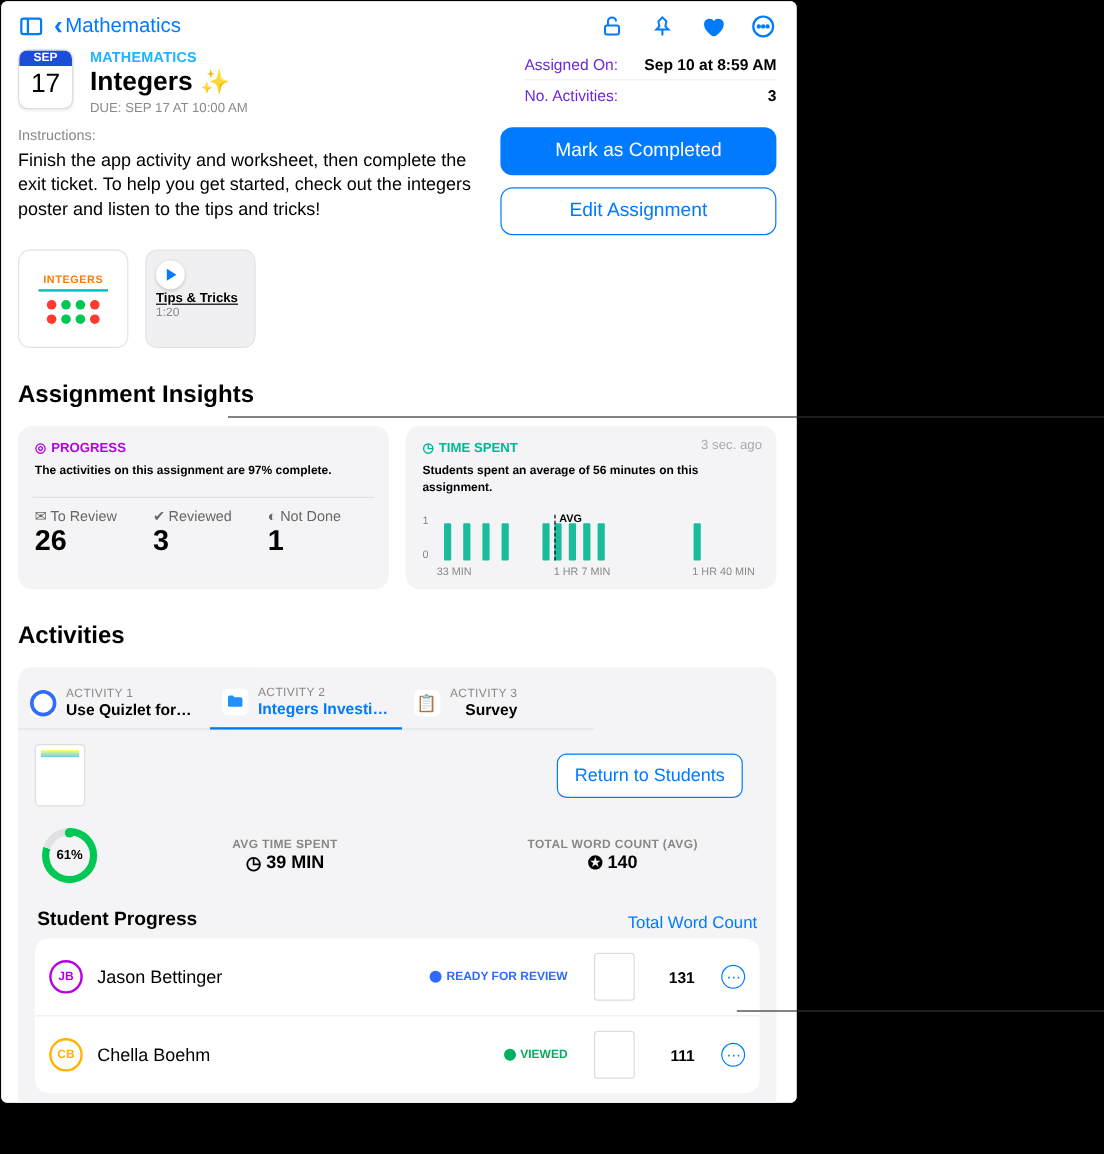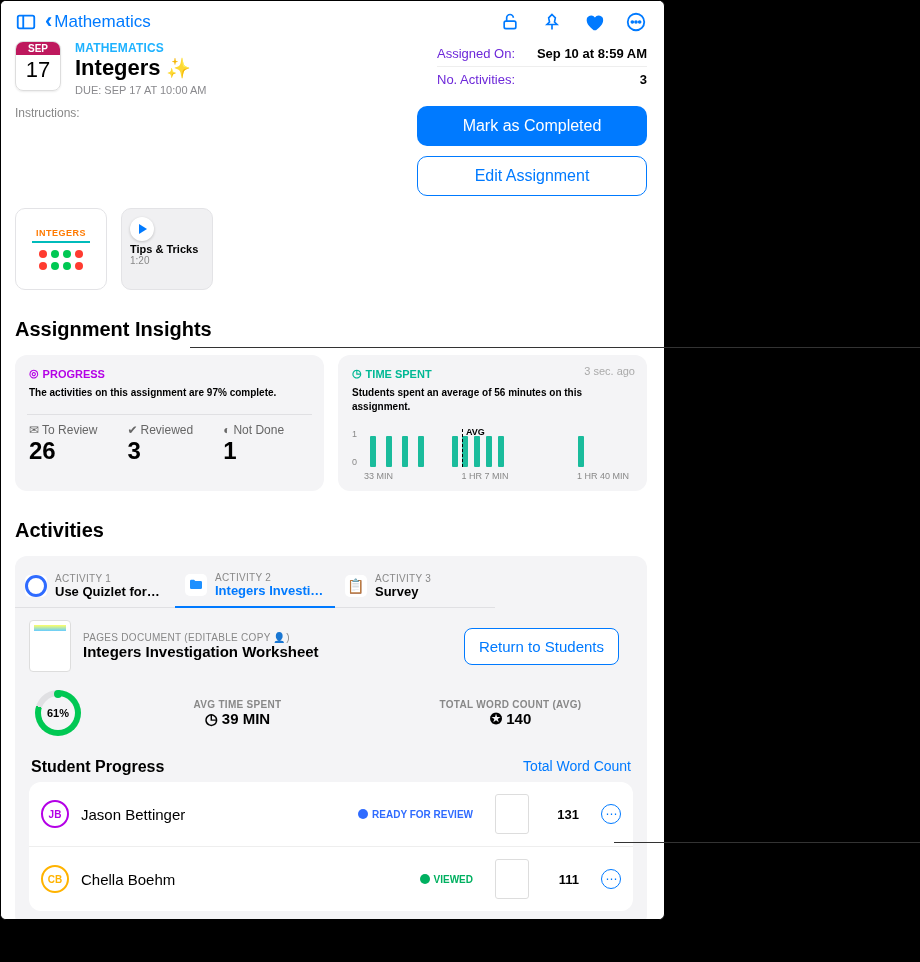--- a/index.html
+++ b/index.html
@@ -14,21 +14,21 @@
   .back-link{ color:#007aff; font-size:17px; display:flex; align-items:center; gap:2px; cursor:pointer;}
   .chev{ font-size:22px; line-height:1; position:relative; top:-1px; font-weight:600;}
   .topbar-right{ display:flex; align-items:center; gap:20px;}
   .ticon{ width:22px; height:22px; color:#007aff; cursor:pointer; display:flex; align-items:center; justify-content:center;}
   .heart svg{ fill:#007aff; }
   
   
   .header-row{ display:flex; padding:4px 14px 0 14px; gap:14px;}
   .header-left{ flex:1; display:flex; gap:14px;}
   .calicon{ width:46px; height:50px; border:1px solid #ddd; border-radius:8px; overflow:hidden; display:flex; flex-direction:column; align-items:center; box-shadow:0 1px 2px rgba(0,0,0,.08);}
-  .calicon .m{ background:#be185d; color:#fff; font-size:10px; font-weight:600; width:100%; text-align:center; padding:1px 0;}
+  .calicon .m{ background:#1d4ed8; color:#fff; font-size:10px; font-weight:600; width:100%; text-align:center; padding:1px 0;}
   .calicon .d{ font-size:22px; font-weight:400; padding-top:2px;}
   .title-col .eyebrow{ color:#1eb2ff; font-size:12px; font-weight:600; letter-spacing:.2px;}
   .title-col h1{ font-size:22px; font-weight:700; display:flex; align-items:center; gap:6px;}
   .spark{ font-size:20px;}
   .title-col .due{ color:#8a8a8e; font-size:11px; margin-top:3px;}
 
   .meta{ min-width:210px; font-size:13px;}
   .meta-row{ display:flex; justify-content:space-between; border-bottom:1px solid #eee; padding:5px 0;}
   .meta-row:last-child{border-bottom:none;}
   .meta-row .k{ color:#6d28d9;}
@@ -45,21 +45,21 @@
 
   .attachments{ display:flex; gap:14px; padding:12px 14px 0 14px;}
   .att{ width:92px; height:82px; border-radius:10px; border:1px solid #e3e3e6; display:flex; flex-direction:column; align-items:center; justify-content:center; font-size:8px; color:#666; cursor:pointer; padding:4px;}
   .att.poster .ptitle{ color:#ff7a00; font-weight:700; font-size:9px; letter-spacing:.5px;}
   .att.poster .pline{ height:2px; background:#0bb;width:70%; margin:3px 0;}
   .att.poster .dots{ display:flex; gap:4px; margin-top:4px;}
   .att.poster .dot{ width:8px;height:8px;border-radius:50%;}
   .att.video{ background:#f0f0f2; align-items:flex-start; padding:8px; justify-content:flex-start;}
   .playcircle{ width:24px;height:24px;border-radius:50%; background:#fff; display:flex; align-items:center; justify-content:center; box-shadow:0 1px 3px rgba(0,0,0,.2);}
   .playcircle::after{ content:""; border-left:8px solid #007aff; border-top:5px solid transparent; border-bottom:5px solid transparent; margin-left:2px;}
-  .att.video .vt{ font-size:11px; font-weight:600; color:#000; margin-top:2px;}
+  .att.video .vt{ font-size:11px; font-weight:600; color:#000; margin-top:2px;text-decoration:underline;}
   .att.video .vd{ font-size:10px; color:#888;}
 
   h2.section{ font-size:20px; font-weight:700; padding:28px 14px 6px;}
   .insights-row{ display:flex; gap:14px; padding:8px 14px 0;}
   .card{ flex:1; background:#f4f4f6; border-radius:12px; padding:12px 14px 10px; position:relative;}
   .card .chead{ font-size:11px; font-weight:700; display:flex; align-items:center; gap:4px;}
   .card.prog .chead{ color:#b400e6;}
   .card.time .chead{ color:#00b894;}
   .card .ago{ position:absolute; right:12px; top:10px; color:#aaa; font-size:11px;}
   .card .msg{ font-size:10px; font-weight:600; margin-top:6px; line-height:1.35;}
@@ -78,42 +78,42 @@
   .activities-card{ margin:8px 14px 0; background:#f4f4f6; border-radius:12px; padding:10px 0 16px;}
   .tabs{ display:flex; }
   .tab{ flex:0 0 160px; padding:6px 10px 8px; display:flex; gap:8px; align-items:center; cursor:pointer; border-bottom:1px solid #e0e0e3;}
   .tab .appicon{ width:22px;height:22px;border-radius:5px; background:#2f6bff; flex-shrink:0;}
   .tab.q .appicon{ background:#fff; display:flex;align-items:center;justify-content:center;}
   .tab.q .appicon::after{content:"";width:16px;height:16px;border:3px solid #2f6bff;border-radius:50%;}
   .tab.f .appicon{ background:#fff; display:flex;align-items:center;justify-content:center;}
   .tab.s .appicon{ background:#fff; display:flex;align-items:center;justify-content:center; font-size:14px;}
   .tab .tlabels{ overflow:hidden;}
   .tab .tn{ font-size:10px; color:#888; letter-spacing:.3px;}
-  .tab .tt{ font-size:13px; font-weight:600; white-space:nowrap; overflow:hidden; text-overflow:ellipsis;}
+  .tab .tt{ font-size:13px; font-weight:600; white-space:nowrap; overflow:hidden; text-overflow:ellipsis;text-align:right;}
   .tab.active{ border-bottom:2px solid #007aff;}
   .tab.active .tt{ color:#007aff;}
   .tab.f .appicon svg{width:16px;height:16px;}
 
   .doc-row{ display:flex; align-items:center; gap:12px; padding:12px 14px; }
   .thumb{ width:42px; height:52px; background:#fff; border:1px solid #ddd; border-radius:4px; position:relative;}
   .thumb::after{content:""; position:absolute; left:4px; right:4px; top:4px; height:6px; background:linear-gradient(#ff6, #6cf);}
   .doc-text .dl{ font-size:10px; color:#888; letter-spacing:.3px;}
   .doc-text .dt{ font-size:15px; font-weight:700;}
   .return-btn{ margin-left:auto; margin-right:14px; border:1px solid #007aff; color:#007aff; background:#fff; border-radius:8px; padding:9px 14px; font-size:15px; cursor:pointer;}
 
   .stats-row{ display:flex; align-items:center; gap:40px; padding:6px 20px; }
   .ring{ width:46px; height:46px; border-radius:50%; display:flex; align-items:center; justify-content:center; font-size:11px; font-weight:700; background:conic-gradient(#00c853 0 288deg, #e0e0e3 288deg 360deg); position:relative;}
   .ring::before{content:"";position:absolute;width:34px;height:34px;background:#f4f4f6;border-radius:50%;}
   .ring span{position:relative;z-index:1;}
   .ring::after{content:"";position:absolute; width:8px;height:8px;background:#00c853;border-radius:50%; top:0px; left:50%; transform:translateX(-50%);}
   .stat{ text-align:center; flex:1;}
   .stat .sl{ font-size:10px; color:#888; font-weight:600; letter-spacing:.3px;}
   .stat .sv{ font-size:15px; font-weight:700; display:flex; align-items:center; justify-content:center; gap:4px;}
 
-  .sp-head{ display:flex; justify-content:space-between; padding:16px 16px 6px; align-items:flex-start;}
+  .sp-head{ display:flex; justify-content:space-between; padding:16px 16px 6px; align-items:flex-end;}
   .sp-head h3{ font-size:16px; font-weight:700;}
   .sort{ color:#007aff; font-size:14px; cursor:pointer;}
 
   .stu-list{ background:#fff; margin:0 14px; border-radius:12px; overflow:hidden;}
   .stu{ display:flex; align-items:center; gap:12px; padding:12px 12px; border-bottom:1px solid #eee;}
   .av{ width:28px;height:28px;border-radius:50%; border:2px solid; display:flex;align-items:center;justify-content:center; font-size:10px; font-weight:700; background:#fff;}
   .av.jb{ border-color:#b400e6; color:#b400e6;}
   .av.cb{ border-color:#ffb300; color:#ffb300;}
   .sn{ font-size:15px; flex:1;}
   .status{ font-size:10px; font-weight:700; display:flex; align-items:center; gap:4px;}
@@ -202,20 +202,21 @@
     <div class="meta-row">
               <span class="k">No. Activities:</span>
               <span class="v">3</span>
             </div>
   </div>
 </div>
 
 <div class="instructions-block">
   <div class="instructions-left">
     <div class="lbl">Instructions:</div>
+    <div class="txt">Finish the app activity and worksheet, then complete the exit ticket. To help you get started, check out the integers poster and listen to the tips and tricks!</div>
   </div>
   <div class="buttons-col">
     <button class="btn primary">Mark as Completed</button>
     <button class="btn secondary">Edit Assignment</button>
   </div>
 </div>
 
 <div class="attachments">
   <div class="att poster">
     <div class="ptitle">INTEGERS</div>
@@ -331,24 +332,20 @@
       <div class="appicon">📋</div>
       <div class="tlabels">
                 <div class="tn">ACTIVITY 3</div>
                 <div class="tt">Survey</div>
               </div>
     </div>
   </div>
 
   <div class="doc-row">
     <div class="thumb"></div>
-    <div class="doc-text">
-      <div class="dl">PAGES DOCUMENT (EDITABLE COPY 👤)</div>
-      <div class="dt">Integers Investigation Worksheet</div>
-    </div>
     <button class="return-btn">Return to Students</button>
   </div>
 
   <div class="stats-row">
     <div class="ring">
               <span>61%</span>
             </div>
     <div class="stat">
       <div class="sl">AVG TIME SPENT</div>
       <div class="sv">

